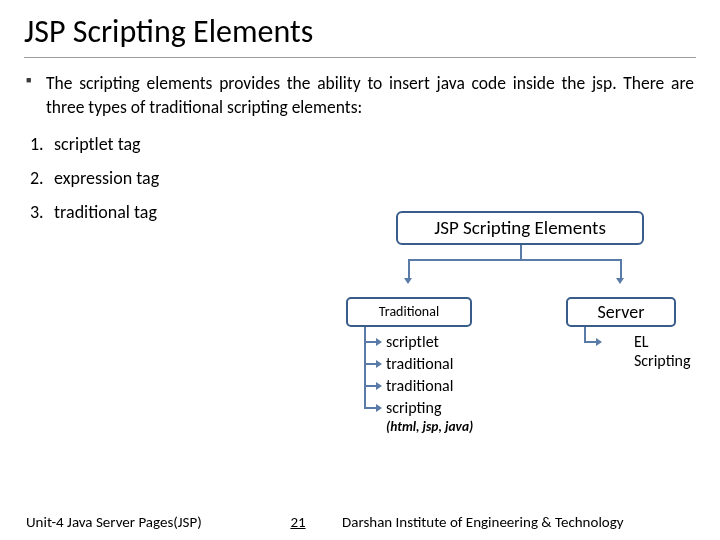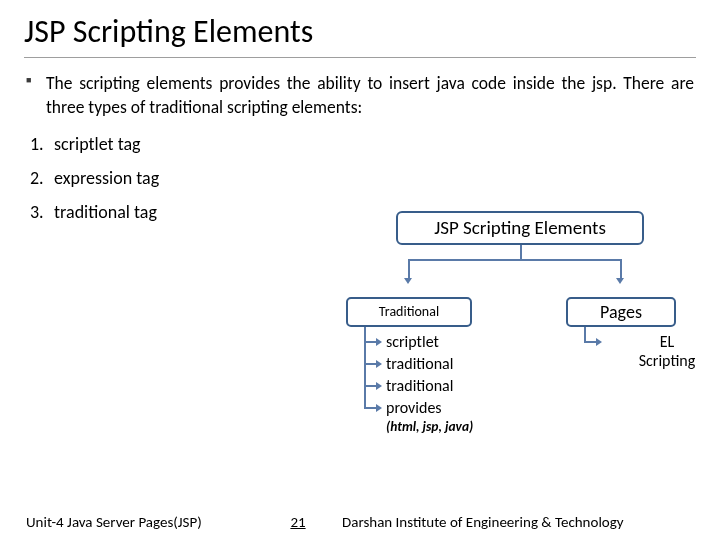--- a/index.html
+++ b/index.html
@@ -93,21 +93,20 @@
     border: 2px solid #385d8a;
     border-radius: 5px;
     background: #fff;
     text-align: center;
     font-size: 18px;
     line-height: 26px;
   }
   .leaf {
     position: absolute;
     font-size: 16px;
-    text-align: center;
   }
   .leaf-note {
     position: absolute;
     font-size: 13.5px;
     font-weight: 700;
     font-style: italic;
   }
   .conn {
     position: absolute;
     background: #5a7aa8;
@@ -172,37 +171,37 @@
   <div class="root-box">JSP Scripting Elements</div>
 
   <div class="conn" style="left:180px; top:40px; width:2px; height:14px;"></div>
   <div class="conn" style="left:68px; top:54px; width:214px; height:2px;"></div>
   <div class="conn" style="left:68px; top:54px; width:2px; height:20px;"></div>
   <div class="conn" style="left:280px; top:54px; width:2px; height:20px;"></div>
   <div class="arrowhead" style="left:65px; top:72px; transform: rotate(90deg);"></div>
   <div class="arrowhead" style="left:277px; top:72px; transform: rotate(90deg);"></div>
 
   <div class="traditional-box">Traditional</div>
-  <div class="modern-box">Pages</div>
+  <div class="modern-box">Server</div>
 
   <div class="conn" style="left:24px; top:122px; width:2px; height:80px;"></div>
 
   <div class="conn" style="left:24px; top:136px; width:14px; height:2px;"></div>
   <div class="arrowhead" style="left:36px; top:133px;"></div>
   <div class="conn" style="left:24px; top:158px; width:14px; height:2px;"></div>
   <div class="arrowhead" style="left:36px; top:155px;"></div>
   <div class="conn" style="left:24px; top:180px; width:14px; height:2px;"></div>
   <div class="arrowhead" style="left:36px; top:177px;"></div>
   <div class="conn" style="left:24px; top:202px; width:14px; height:2px;"></div>
   <div class="arrowhead" style="left:36px; top:199px;"></div>
 
   <div class="leaf" style="left:46px; top:127px;">scriptlet</div>
   <div class="leaf" style="left:46px; top:149px;">traditional</div>
   <div class="leaf" style="left:46px; top:171px;">traditional</div>
-  <div class="leaf" style="left:46px; top:193px;">provides</div>
+  <div class="leaf" style="left:46px; top:193px;">scripting</div>
   <div class="leaf-note" style="left:46px; top:213px;">(html, jsp, java)</div>
 
   <div class="conn" style="left:244px; top:122px; width:2px; height:16px;"></div>
   <div class="conn" style="left:244px; top:136px; width:14px; height:2px;"></div>
   <div class="arrowhead" style="left:256px; top:133px;"></div>
   <div class="leaf" style="left:266px; top:127px;margin-left:28px;">EL Scripting</div>
 </div>
 
 <div class="footer">
   <div class="unit">Unit-4 Java Server Pages(JSP)</div>

